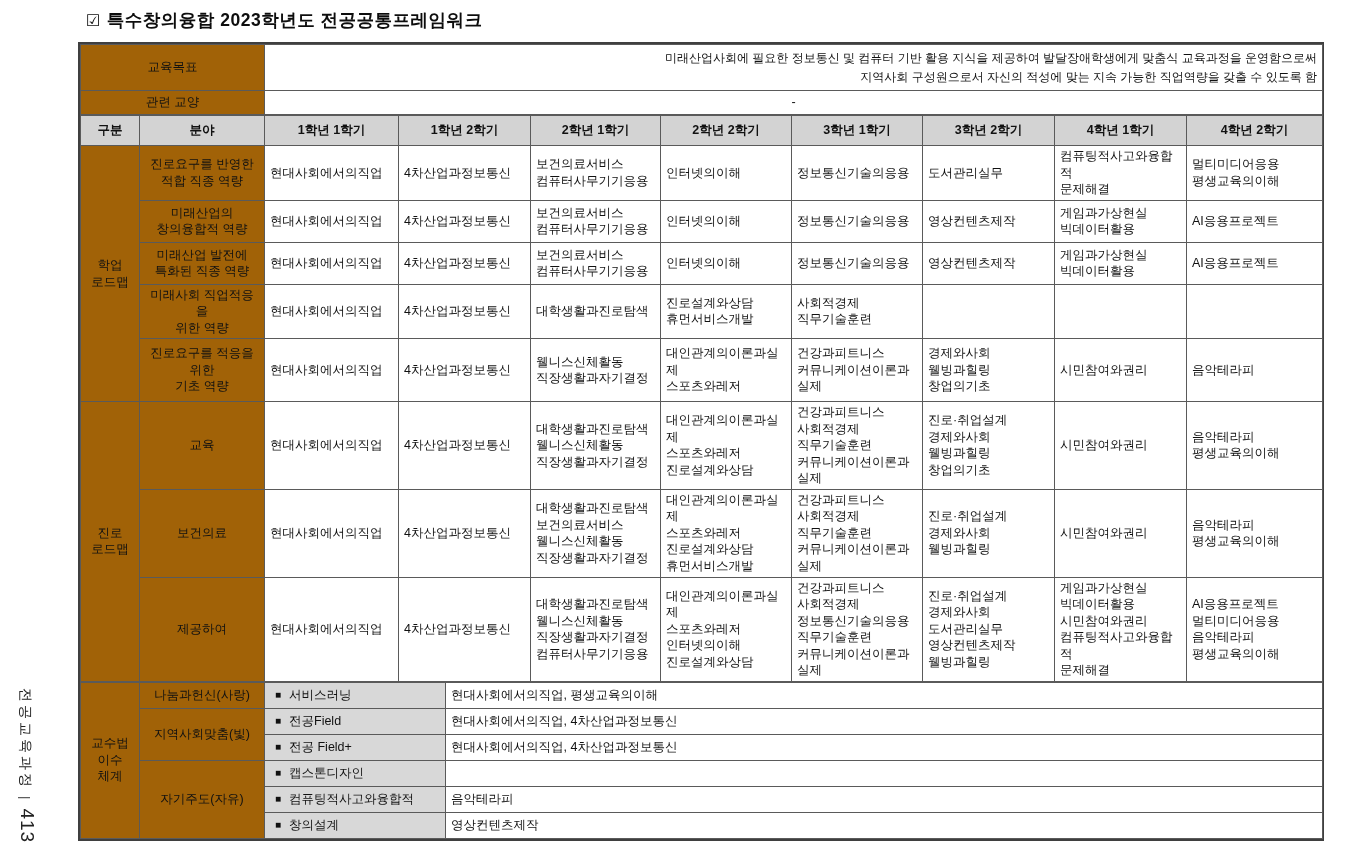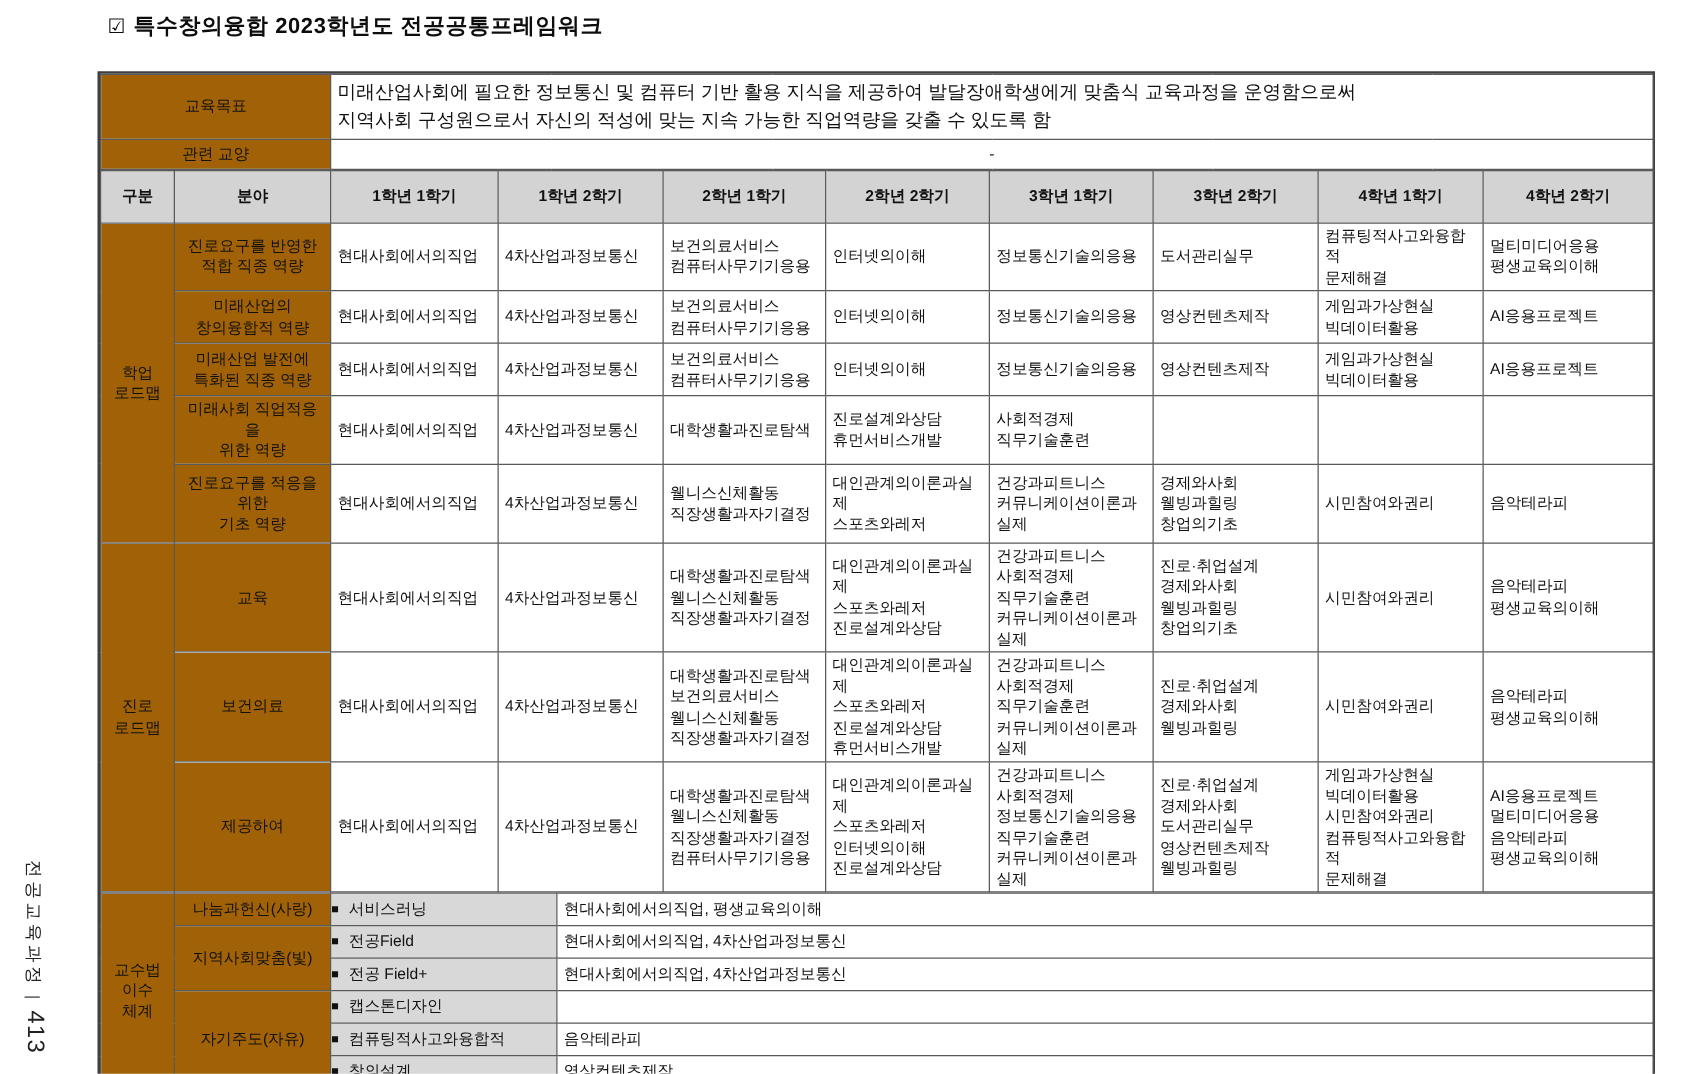--- a/index.html
+++ b/index.html
@@ -10,38 +10,38 @@
   }
   .sidebar{
     position:absolute;left:38px;top:688px;transform:rotate(90deg);
     transform-origin:top left;white-space:nowrap;color:#222;
     font-size:14px;letter-spacing:3px;
   }
   .sidebar .pagenum{font-size:19px;letter-spacing:1px;}
   .sidebar .sep{color:#444;margin:0 6px;font-size:13px;}
   main{margin-left:78px;padding-top:6px;}
   h1{
-    font-size:17.5px;font-weight:700;margin:2px 0 25px 8px;color:#0d0d0d;
+    font-size:17.5px;font-weight:700;margin:2px 0 10px 8px;color:#0d0d0d;
     letter-spacing:0.5px;
   }
   h1 .chk{font-size:16px;margin-right:6px;}
   .frame{width:1242px;border:2px solid #3f3f3f;}
   table{border-collapse:collapse;table-layout:fixed;width:1242px;}
   td,th{
     border:1px solid #5a5a5a;font-size:12.5px;line-height:1.32;
     padding:2px 5px;vertical-align:middle;overflow:hidden;
   }
   .lbl{background:#a16207;font-weight:400;text-align:center;}
   .hdr{background:#d3d3d3;font-weight:700;text-align:center;}
   .c{background:#fff;text-align:left;font-weight:400;}
   .center{text-align:center;}
   .pre{white-space:pre-line;}
-  .goal{text-align:left;font-size:15px;line-height:1.55;}
+  .goal{text-align:right;font-size:12px;line-height:1.55;}
   .bullet{display:inline-block;width:14px;font-size:10px;vertical-align:1px;}
-  .method{background:#d8d8d8;font-weight:400;text-align:left;padding-left:0;}
+  .method{background:#d8d8d8;font-weight:400;text-align:left;padding-left:10px;}
 </style>
 </head>
 <body>
 
 <div class="sidebar">
   <span>전공교육과정</span><span class="sep">|</span><span class="pagenum">413</span>
 </div>
 
 <main>
   <h1><span class="chk">☑</span><span>특수창의융합 2023학년도 전공공통프레임워크</span></h1>
@@ -78,21 +78,21 @@
         <col style="width:134px">
           <col style="width:132px">
           <col style="width:130px">
           <col style="width:131px">
         <col style="width:131px">
           <col style="width:132px">
           <col style="width:132px">
           <col style="width:136px">
       </colgroup>
       <tbody>
-          <tr style="height:42px">
+          <tr style="height:30px">
         <th class="hdr">구분</th>
         <th class="hdr">분야</th>
         <th class="hdr">1학년 1학기</th>
         <th class="hdr">1학년 2학기</th>
         <th class="hdr">2학년 1학기</th>
         <th class="hdr">2학년 2학기</th>
         <th class="hdr">3학년 1학기</th>
         <th class="hdr">3학년 2학기</th>
         <th class="hdr">4학년 1학기</th>
         <th class="hdr">4학년 2학기</th>

